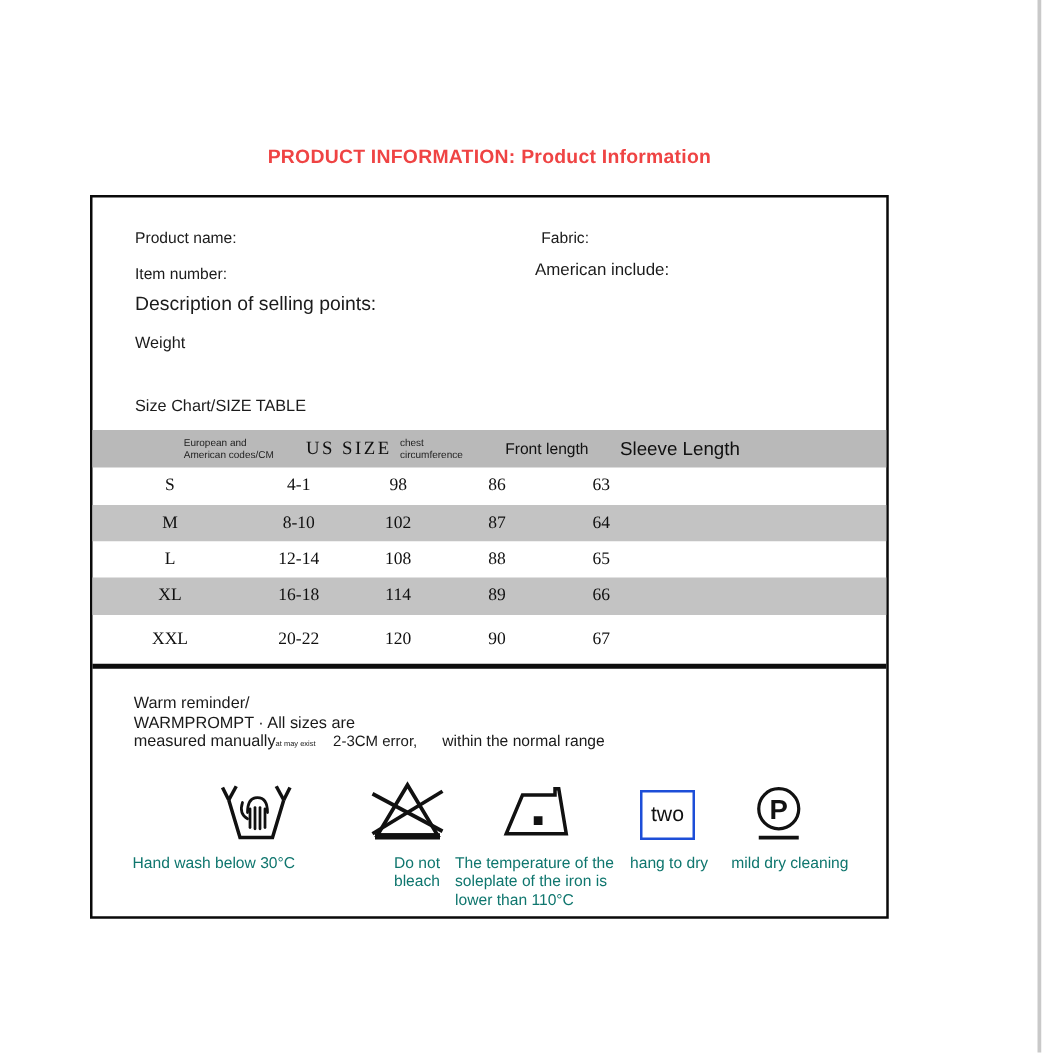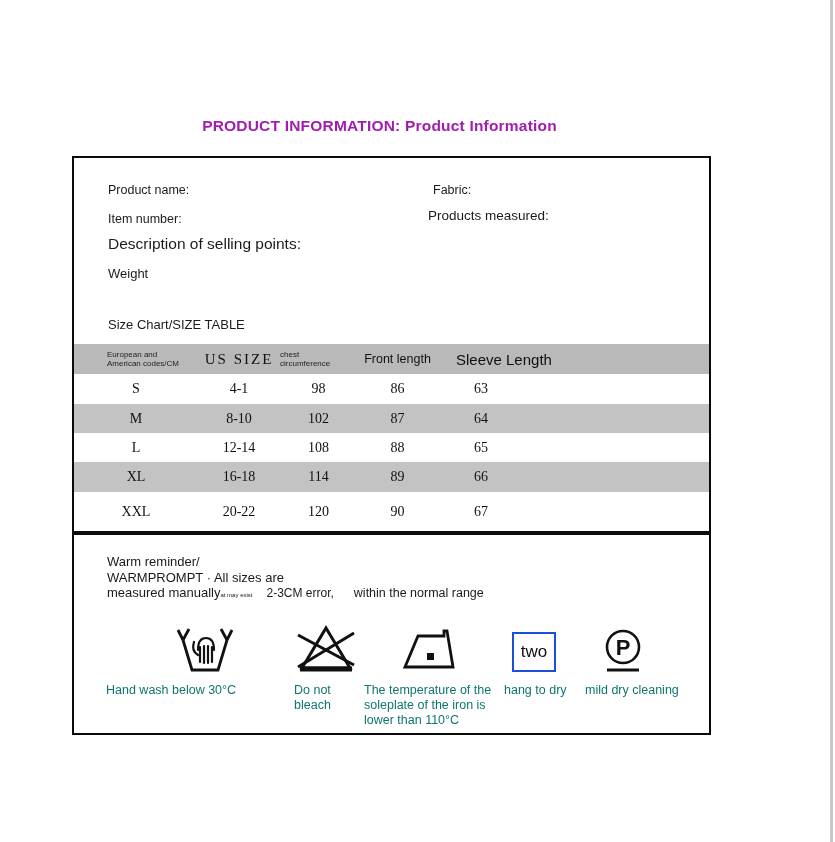--- a/index.html
+++ b/index.html
@@ -3,41 +3,41 @@
 <meta charset="utf-8">
 <style>
   html,body{margin:0;padding:0;}
   body{
     width:835px;height:842px;background:#ffffff;position:relative;
     font-family:"Liberation Sans","DejaVu Sans",sans-serif;color:#1a1a1a;
     overflow:hidden;
   }
   .page-edge{position:absolute;left:830px;top:0;width:3px;height:842px;background:#c9c9c9;}
   .title{
-    position:absolute;left:60px;top:117px;width:639px;text-align:center;
-    font-size:15.5px;font-weight:bold;color:#a21caf;letter-spacing:.2px;
+    position:absolute;left:72px;top:117px;width:639px;text-align:center;
+    font-size:15.5px;font-weight:bold;color:#ef4444;letter-spacing:.2px;
   }
   .main-box{
     position:absolute;left:72px;top:156px;width:635px;height:575px;
     border:2px solid #0a0a0a;background:#fff;
   }
   .lbl{position:absolute;white-space:nowrap;font-size:12.5px;color:#1b1b1b;}
   .lbl-product-name{left:34px;top:25px;}
   .lbl-fabric{left:359px;top:25px;}
   .lbl-item-number{left:34px;top:54px;}
   .lbl-products-include{left:354px;top:50px;font-size:13.5px;}
   .lbl-description{left:34px;top:77px;font-size:15.5px;}
   .lbl-weight{left:34px;top:108px;font-size:13px;}
   .lbl-size-chart{left:34px;top:159px;font-size:13px;}
 
   .size-table{position:absolute;left:0;top:186px;width:100%;}
   .trow{display:grid;grid-template-columns:124px 82px 77px 81px 86px 1fr;}
   .trow>div{display:flex;align-items:center;justify-content:center;
     font-family:"Liberation Serif","DejaVu Serif",serif;font-size:14px;color:#101010;}
-  .thead{height:30px;background:#b9b9b9;}
+  .thead{height:30px;background:#b9b9b9;padding-left:40px;}
   .thead .h-small{flex-direction:column;align-items:flex-start;justify-content:center;
     font-family:"Liberation Sans",sans-serif;font-size:8px;line-height:9px;color:#222;white-space:nowrap;}
   .thead .h1{padding-left:33px;}
   .thead .h2{font-size:15px;letter-spacing:2px;}
   .thead .h4{font-family:"Liberation Sans",sans-serif;font-size:12.5px;}
   .thead .h5{font-family:"Liberation Sans",sans-serif;font-size:15px;
     justify-content:flex-start;padding-left:18px;white-space:nowrap;}
   .r1,.r2,.r3,.r4{height:30px;}
   .r2{height:29px;}.r3{height:29px;}
   .r5{height:39px;}
@@ -52,38 +52,38 @@
   .care-icon{position:absolute;}
   .icon-handwash{left:102px;top:466px;}
   .icon-bleach{left:222px;top:463px;}
   .icon-iron{left:328px;top:471px;}
   .icon-two{left:438px;top:474px;width:40px;height:36px;border:2px solid #1d4ed8;
     display:flex;align-items:center;justify-content:center;font-size:17px;color:#111;}
   .icon-pcircle{left:526px;top:469px;}
 
   .care-label{position:absolute;top:525px;font-size:12.5px;line-height:15px;color:#0f766e;}
   .cl-handwash{left:32px;white-space:nowrap;}
-  .cl-bleach{left:220px;width:58px;}
+  .cl-bleach{left:220px;width:58px;text-align:right;}
   .cl-iron{left:290px;width:136px;}
   .cl-hang{left:430px;width:64px;}
   .cl-dryclean{left:511px;white-space:nowrap;}
 </style>
 </head>
 <body>
 
 <div class="page-edge"></div>
 
 <div class="title">PRODUCT INFORMATION: Product Information</div>
 
 <div class="main-box">
 
   <div class="lbl lbl-product-name">Product name:</div>
   <div class="lbl lbl-fabric">Fabric:</div>
   <div class="lbl lbl-item-number">Item number:</div>
-  <div class="lbl lbl-products-include">Products measured:</div>
+  <div class="lbl lbl-products-include">American include:</div>
   <div class="lbl lbl-description">Description of selling points:</div>
   <div class="lbl lbl-weight">Weight</div>
   <div class="lbl lbl-size-chart">Size Chart/SIZE TABLE</div>
 
   <div class="size-table">
     <div class="trow thead">
       <div class="h-small h1">
         <span>European and</span>
         <span>American codes/CM</span>
       </div>

